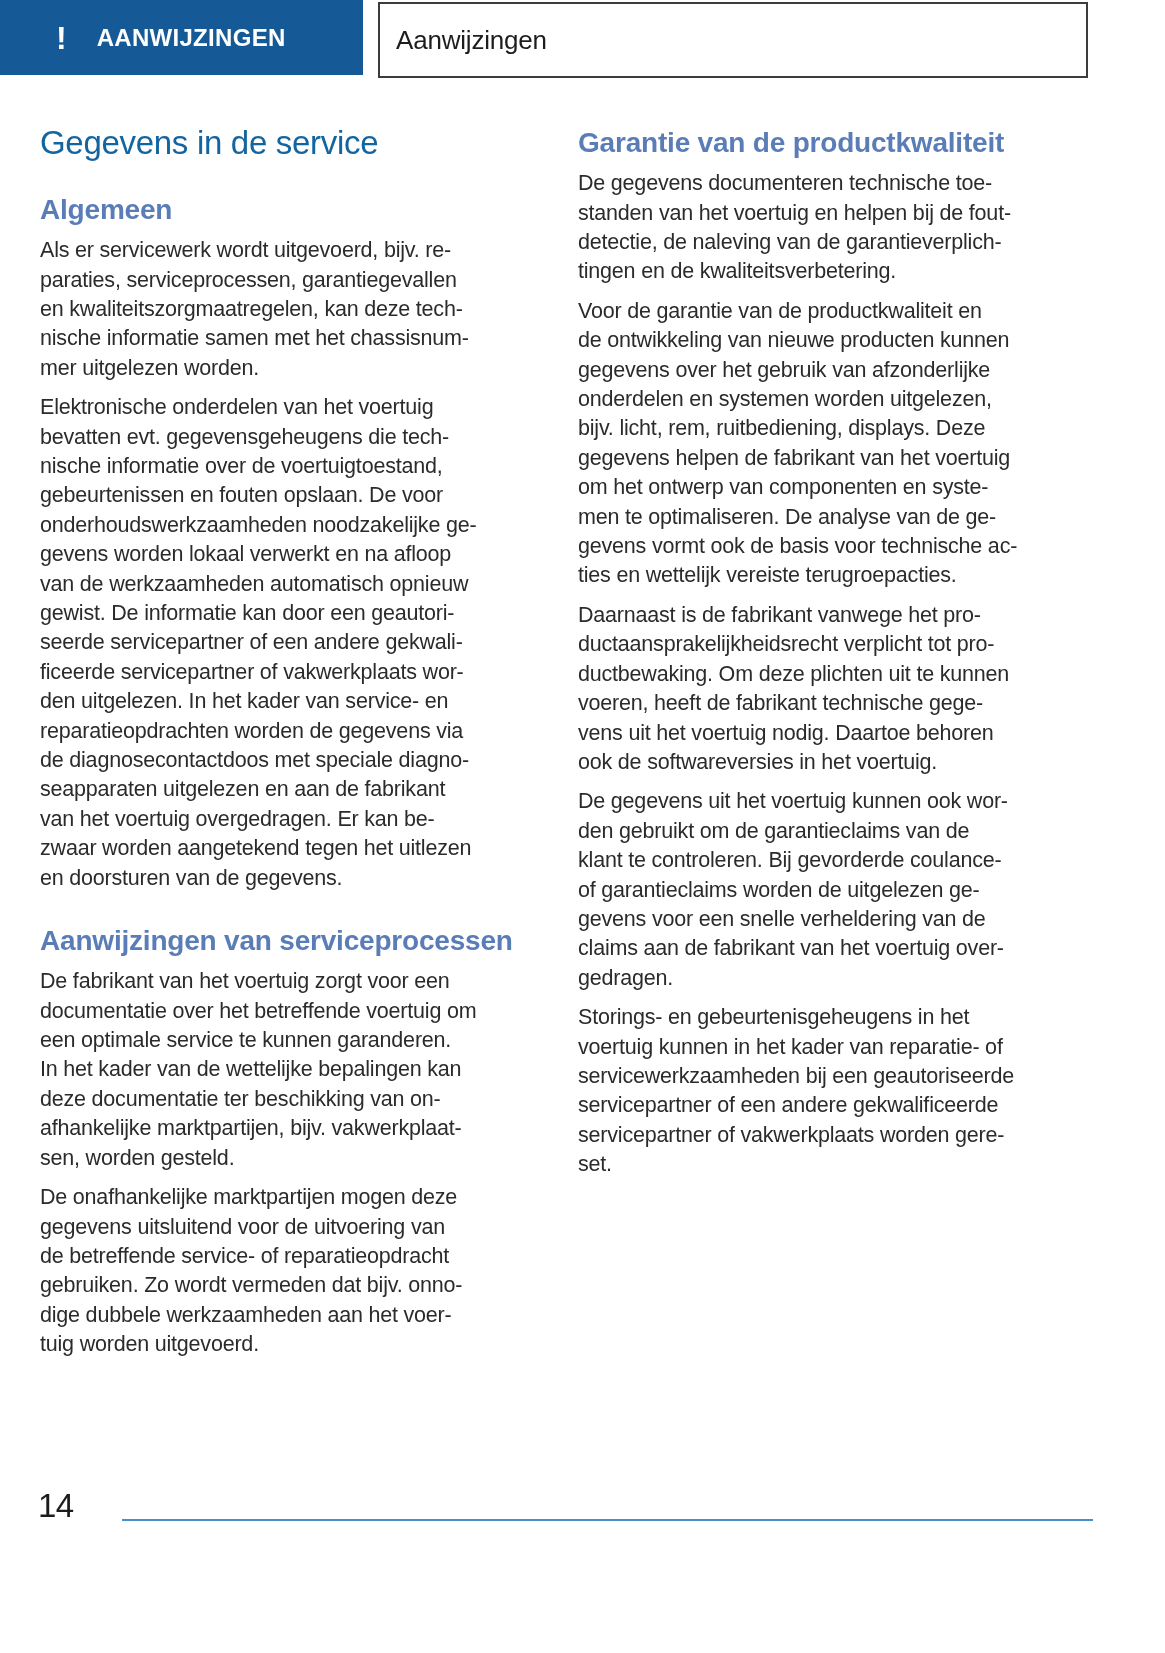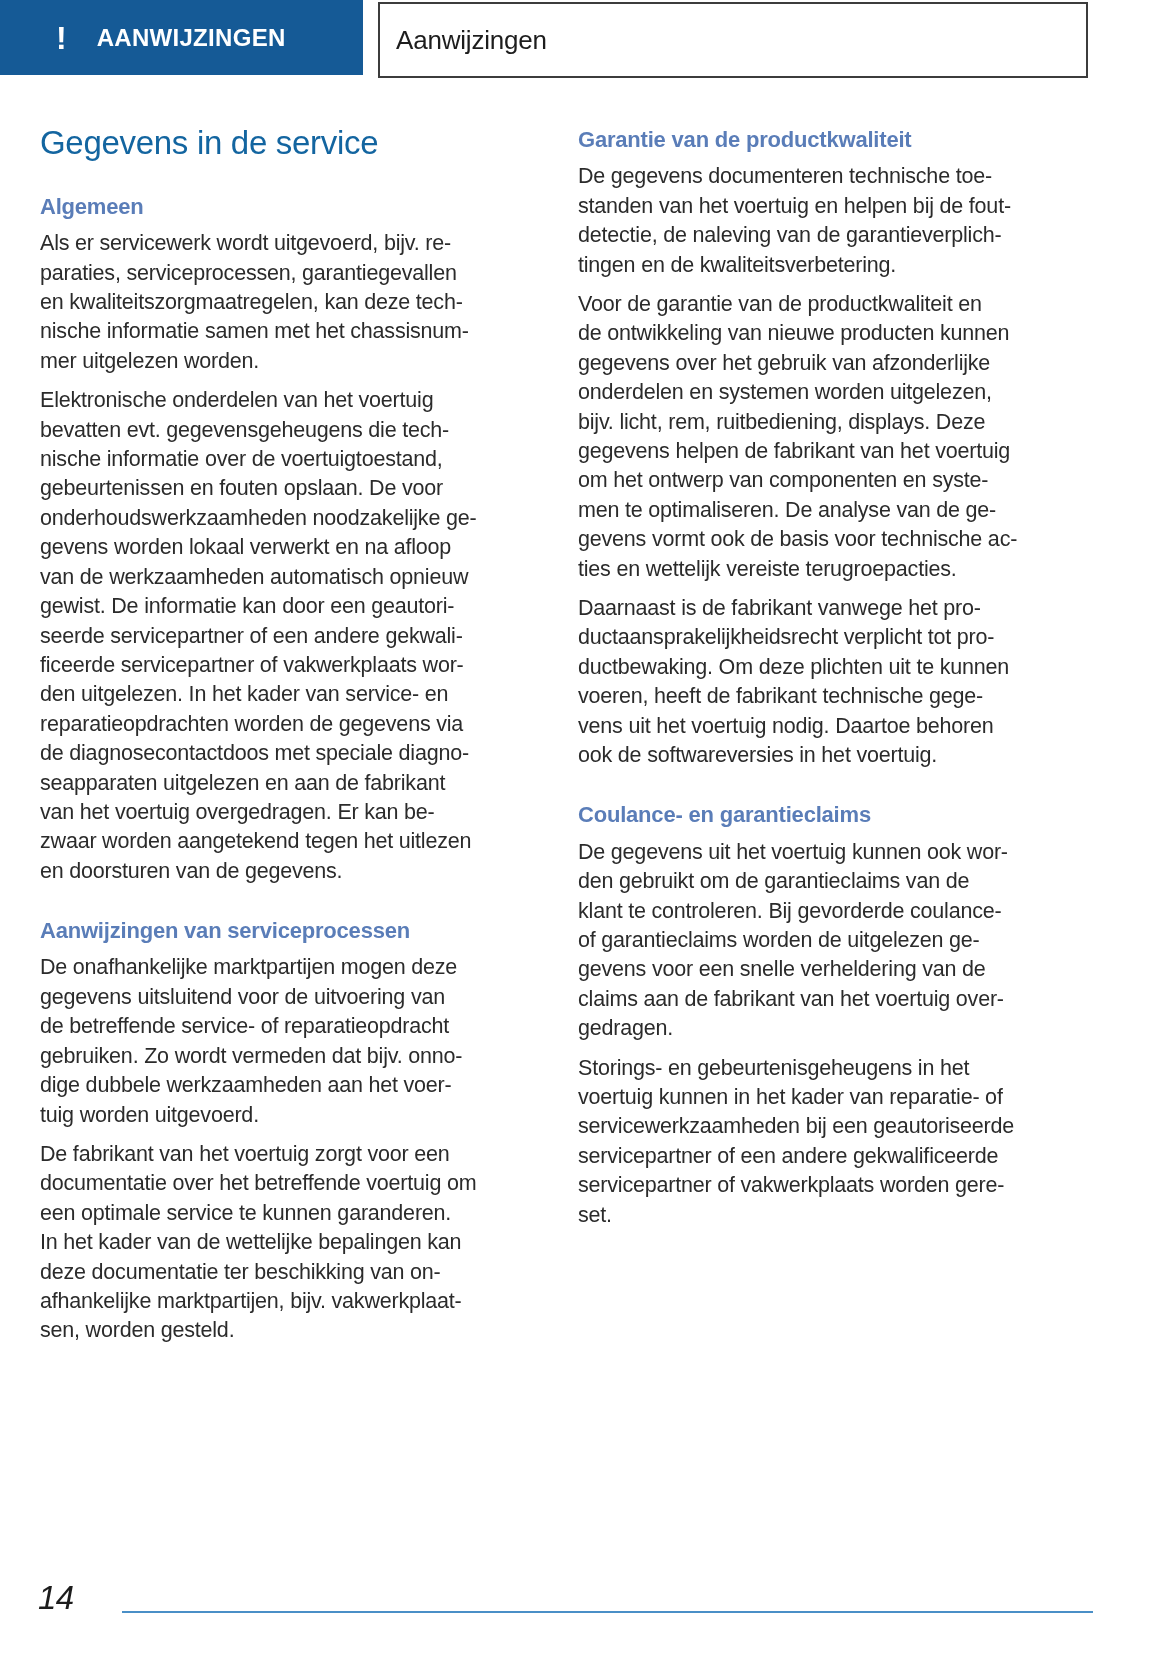--- a/index.html
+++ b/index.html
@@ -74,21 +74,21 @@
   }
   .col h1{
     font-size:33px;
     font-weight:normal;
     color:var(--title-blue);
     letter-spacing:-0.3px;
     line-height:1.15;
     margin:0 0 16px 0;
   }
   .col h2{
-    font-size:22px;
+    font-size:28px;
     font-weight:bold;
     color:var(--heading-blue);
     letter-spacing:-0.2px;
     line-height:1.15;
     margin:32px 0 10px 0;
   }
   .col > h2:first-child{
     margin-top:3px;
   }
   .col p{
@@ -96,24 +96,23 @@
     line-height:29.4px;
     letter-spacing:-0.2px;
     color:var(--body-text);
     white-space:pre-line;
     margin:0 0 10px 0;
   }
   
   .footer{
     position:absolute;
     left:0;
-    top:1576px;
+    top:1484px;
     width:985px;
     height:50px;
-    font-style:italic;
   }
   .page-number{
     position:absolute;
     left:38px;
     top:5px;
     font-size:33px;
     color:#1c1c1c;
     line-height:1;
     letter-spacing:-0.5px;
   }
@@ -161,33 +160,33 @@
 seerde servicepartner of een andere gekwali-
 ficeerde servicepartner of vakwerkplaats wor-
 den uitgelezen. In het kader van service- en
 reparatieopdrachten worden de gegevens via
 de diagnosecontactdoos met speciale diagno-
 seapparaten uitgelezen en aan de fabrikant
 van het voertuig overgedragen. Er kan be-
 zwaar worden aangetekend tegen het uitlezen
 en doorsturen van de gegevens.</p>
         <h2>Aanwijzingen van serviceprocessen</h2>
-        <p>De onafhankelijke marktpartijen mogen deze
-gegevens uitsluitend voor de uitvoering van
-de betreffende service- of reparatieopdracht
-gebruiken. Zo wordt vermeden dat bijv. onno-
-dige dubbele werkzaamheden aan het voer-
-tuig worden uitgevoerd.</p>
         <p>De fabrikant van het voertuig zorgt voor een
 documentatie over het betreffende voertuig om
 een optimale service te kunnen garanderen.
 In het kader van de wettelijke bepalingen kan
 deze documentatie ter beschikking van on-
 afhankelijke marktpartijen, bijv. vakwerkplaat-
 sen, worden gesteld.</p>
+        <p>De onafhankelijke marktpartijen mogen deze
+gegevens uitsluitend voor de uitvoering van
+de betreffende service- of reparatieopdracht
+gebruiken. Zo wordt vermeden dat bijv. onno-
+dige dubbele werkzaamheden aan het voer-
+tuig worden uitgevoerd.</p>
       </section>
     <section class="col" id="col-right">
         <h2>Garantie van de productkwaliteit</h2>
         <p>De gegevens documenteren technische toe-
 standen van het voertuig en helpen bij de fout-
 detectie, de naleving van de garantieverplich-
 tingen en de kwaliteitsverbetering.</p>
         <p>Voor de garantie van de productkwaliteit en
 de ontwikkeling van nieuwe producten kunnen
 gegevens over het gebruik van afzonderlijke
@@ -197,21 +196,20 @@
 om het ontwerp van componenten en syste-
 men te optimaliseren. De analyse van de ge-
 gevens vormt ook de basis voor technische ac-
 ties en wettelijk vereiste terugroepacties.</p>
         <p>Daarnaast is de fabrikant vanwege het pro-
 ductaansprakelijkheidsrecht verplicht tot pro-
 ductbewaking. Om deze plichten uit te kunnen
 voeren, heeft de fabrikant technische gege-
 vens uit het voertuig nodig. Daartoe behoren
 ook de softwareversies in het voertuig.</p>
-        <h2>Coulance- en garantieclaims</h2>
         <p>De gegevens uit het voertuig kunnen ook wor-
 den gebruikt om de garantieclaims van de
 klant te controleren. Bij gevorderde coulance-
 of garantieclaims worden de uitgelezen ge-
 gevens voor een snelle verheldering van de
 claims aan de fabrikant van het voertuig over-
 gedragen.</p>
         <p>Storings- en gebeurtenisgeheugens in het
 voertuig kunnen in het kader van reparatie- of
 servicewerkzaamheden bij een geautoriseerde

